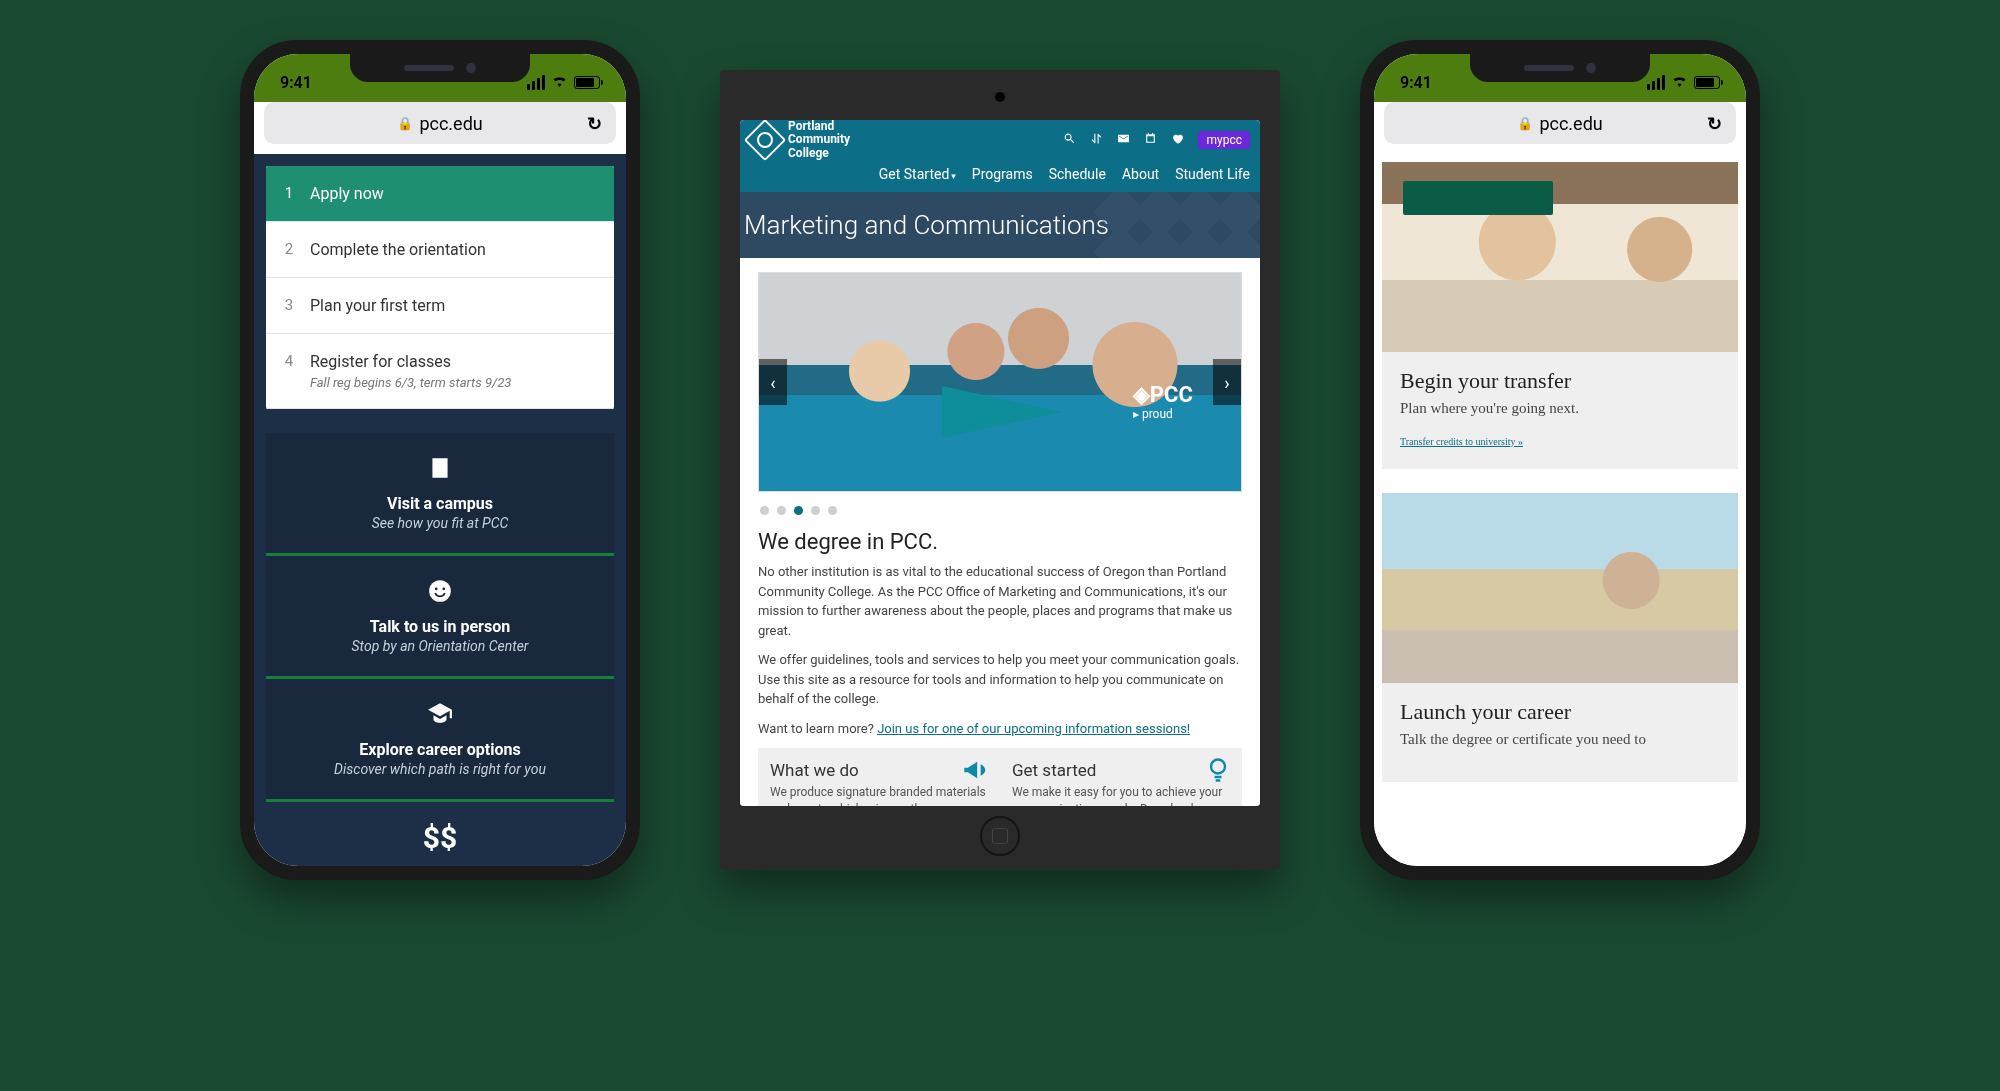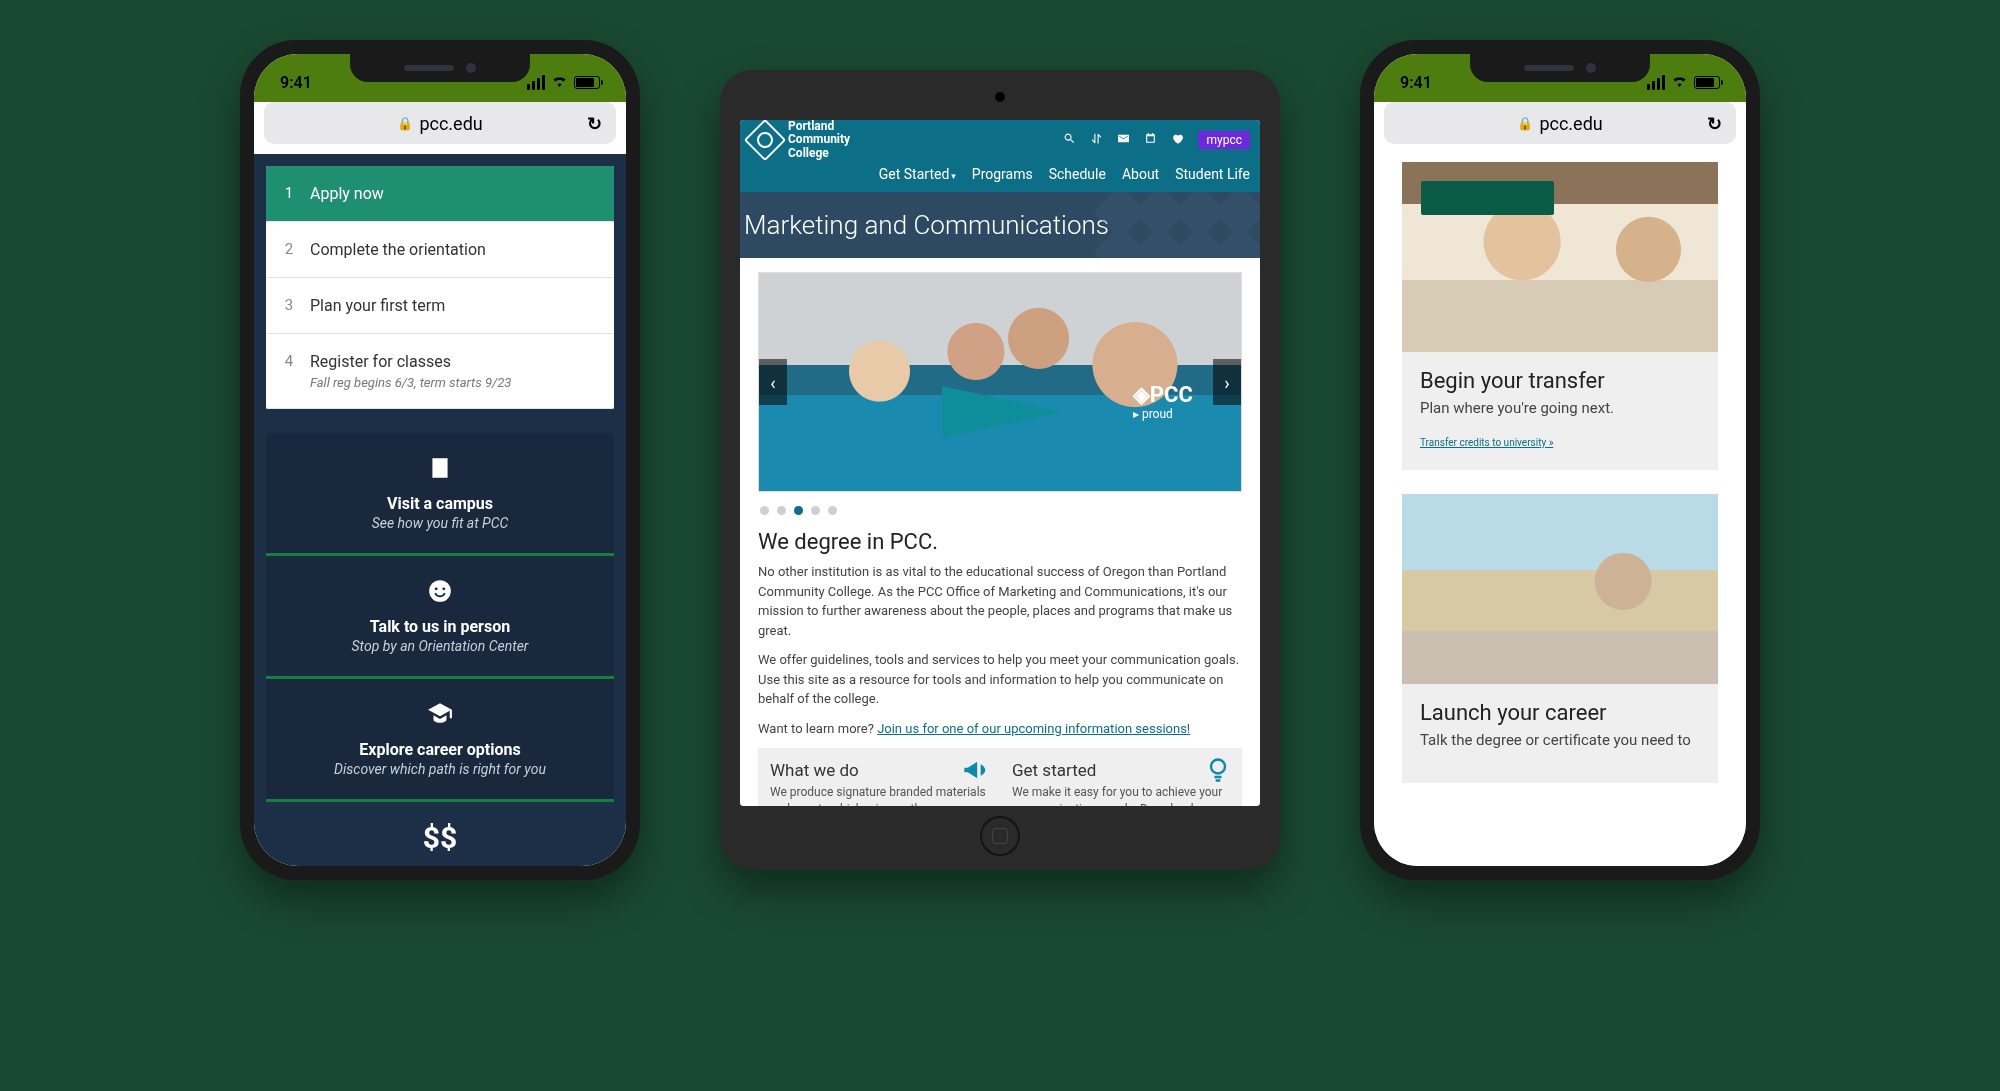--- a/index.html
+++ b/index.html
@@ -87,21 +87,21 @@
   }
   .tile-icon { font-size:22px; margin-bottom:8px; color:#fff; }
   .tile-icon svg { width:26px; height:26px; fill:#fff; }
   .tile-title { font-weight:700; font-size:16px; }
   .tile-sub { font-size:14px; color:#c7d0dc; font-style:italic; margin-top:2px; }
   .money-row { text-align:center; color:#fff; font-size:30px; font-weight:700; padding:18px 0 0; }
 
   
   .tablet-frame {
     width: 560px; height: 800px;
-    background:#2a2a2a; border-radius:32px;
+    background:#2a2a2a; border-radius:4px;
     padding: 50px 20px 64px;
     box-shadow: 0 20px 40px rgba(0,0,0,0.4);
     position:relative; margin-top:30px;
   }
   .tablet-cam { position:absolute; top:22px; left:50%; transform:translateX(-50%);
     width:10px; height:10px; background:#000; border-radius:50%; }
   .tablet-home { position:absolute; bottom:14px; left:50%; transform:translateX(-50%);
     width:40px; height:40px; border:2px solid #141414; border-radius:50%;
     display:flex;align-items:center;justify-content:center; }
   .tablet-home:before { content:""; width:14px; height:14px; border:1.5px solid #444; border-radius:3px; }
@@ -165,21 +165,21 @@
   .t-p { font-size:13px; color:#444; line-height:1.5; margin-bottom:10px; }
   .t-link { color:#0d6f87; text-decoration:underline; }
 
   .t-cards { display:flex; gap:0; margin-top:10px; }
   .t-card { flex:1; background:#efefef; padding:12px; position:relative; }
   .t-card h3 { font-size:17px; font-weight:400; margin-bottom:4px; color:#333;}
   .t-card p { font-size:12px; color:#555; line-height:1.4; }
   .t-card-icon { position:absolute; right:10px; top:8px; color:#0d8aa7; font-size:26px; }
 
   
-  .content-right { flex:1; background:#fff; overflow:hidden; padding:0 28px; }
+  .content-right { flex:1; background:#fff; overflow:hidden; padding:0 8px;font-family:Liberation Serif, serif; }
   .card {
     margin: 8px 0 24px; background:#efefef;
   }
   .card-img {
     height:190px; background:#ccc; position:relative; overflow:hidden;
   }
   .card-img.transfer {
     background:
       radial-gradient(circle at 38% 42%, #e3c39d 0 38px, transparent 39px),
       radial-gradient(circle at 78% 46%, #d5b18c 0 32px, transparent 33px),

